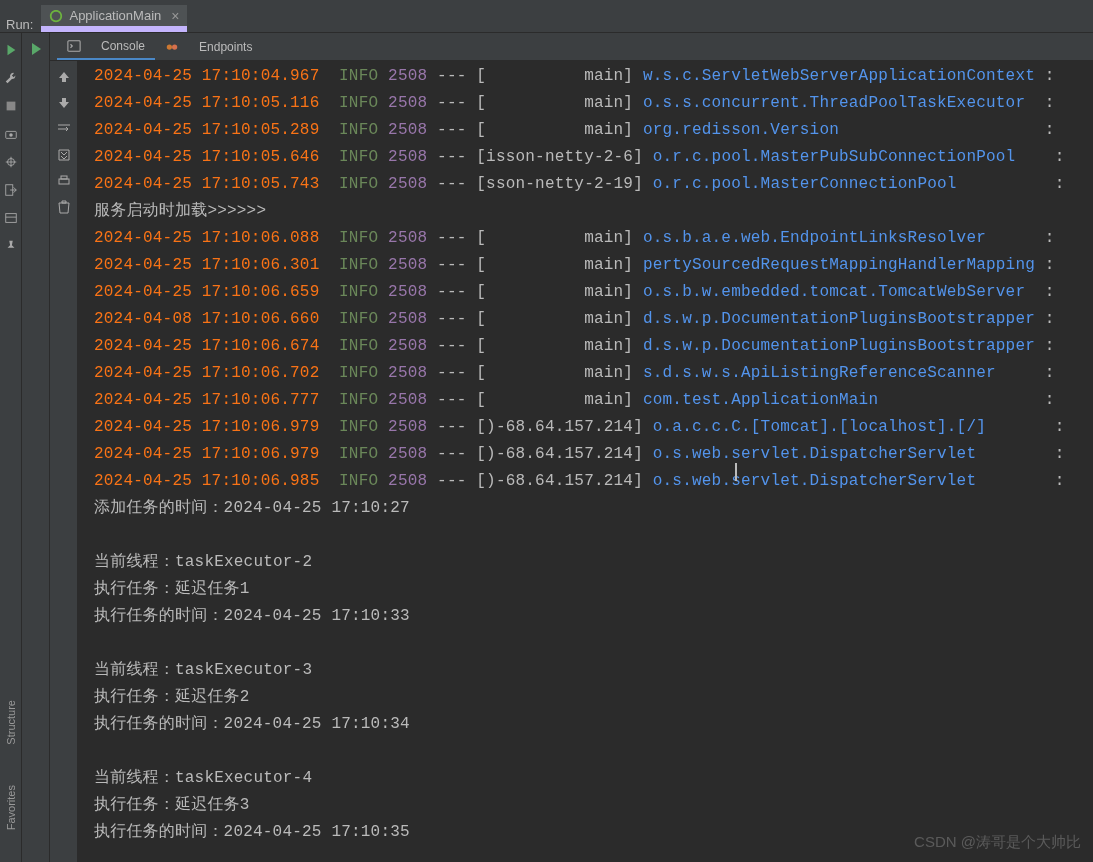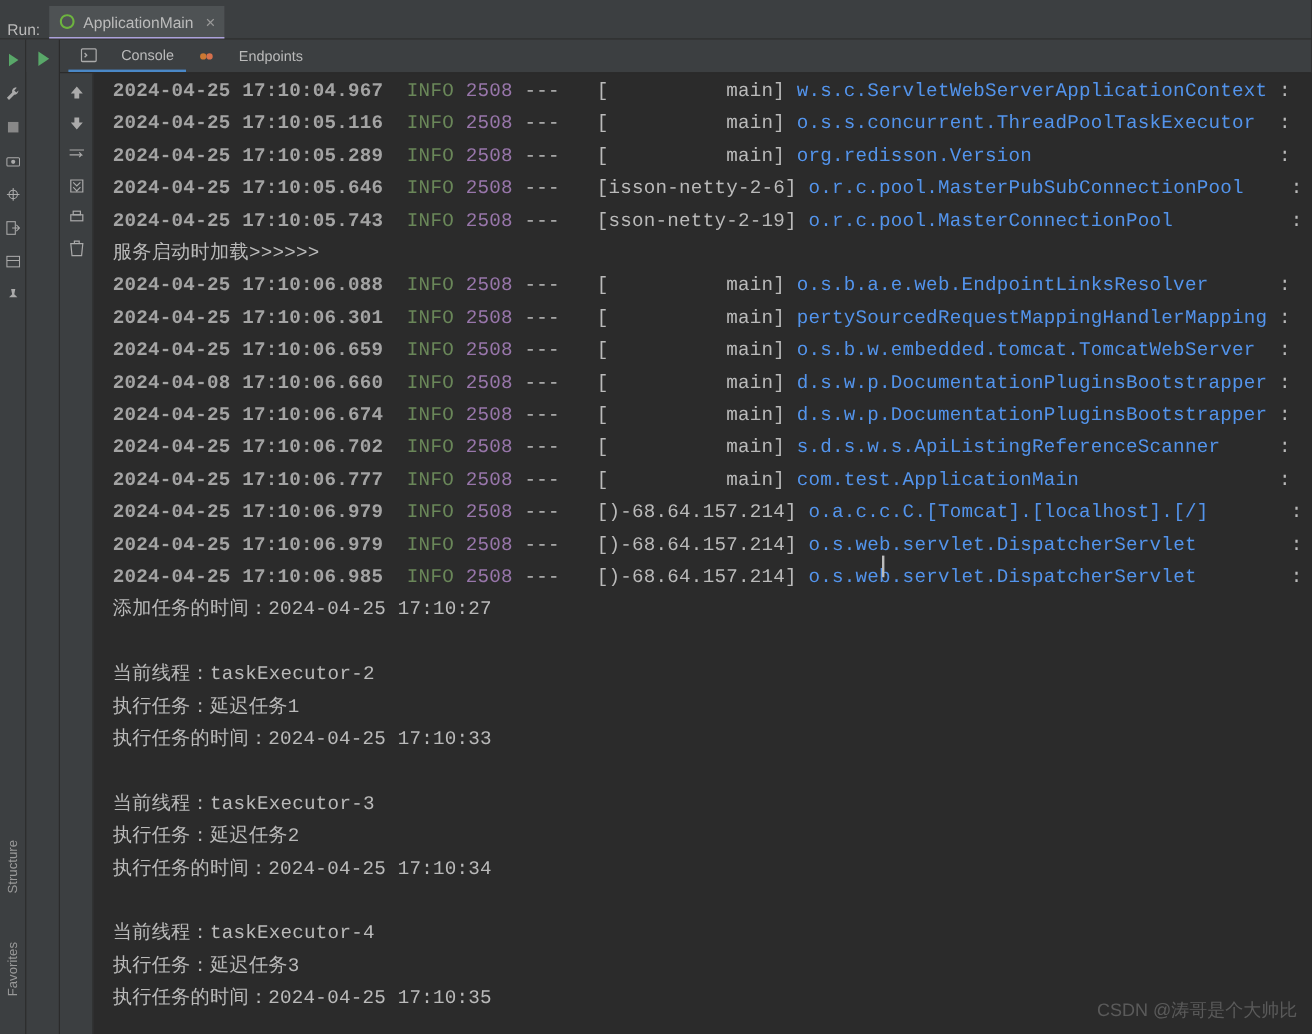--- a/index.html
+++ b/index.html
@@ -18,21 +18,21 @@
   display:flex; align-items:flex-end;
   font-family:Segoe UI,Arial,sans-serif; font-size:13px;
   border-bottom:1px solid #2b2b2b;
 }
 .run-label { color:#bbb; padding:0 8px 0 6px; }
 .tab {
   display:flex; align-items:center; gap:6px;
   background:#4e5254; height:100%; padding:0 8px;
   border-bottom:2px solid #3c3f41;
 }
-.tab.active { border-bottom:1px solid #c4b5fd; }
+.tab.active { border-bottom:6px solid #c4b5fd; }
 .tab-icon { width:14px; height:14px; }
 .tab-label { color:#bbb; }
 .close-x { color:#999; font-size:14px; cursor:pointer; margin-left:4px; }
 .sub-tabs {
   background:#3c3f41; height:28px;
   display:flex; align-items:center;
   border-bottom:1px solid #2b2b2b;
   padding-left:57px;
 }
 .sub-tab {
@@ -75,25 +75,25 @@
 .console {
   position:absolute; left:80px; top:61px; right:0; bottom:0;
   background:#2b2b2b;
   padding:2px 10px 10px 14px;
   white-space:pre;
   overflow:hidden;
   line-height:27px;
   font-size:16px;
   letter-spacing:0.2px;
 }
-.ts { color:#a3a3a3;font-weight:bold; }
+.ts { color:#f97316; }
 .lvl { color:#6a8759; }
 .pid { color:#9876aa;margin-top:12px; }
 .sep { color:#bababa; }
-.thr { color:#bababa;margin-left:21px; }
+.thr { color:#bababa; }
 .log { color:#5394ec;margin-top:36px;}
 .plain { color:#bababa; }
 .colon { color:#bababa; }
 .caret {
   display:inline-block; width:2px; height:18px; background:#bbb;
   position:absolute; left:735px; top:463px;
 }
 .watermark {
   position:absolute; right:12px; bottom:10px;
   color:rgba(200,200,200,0.3);

